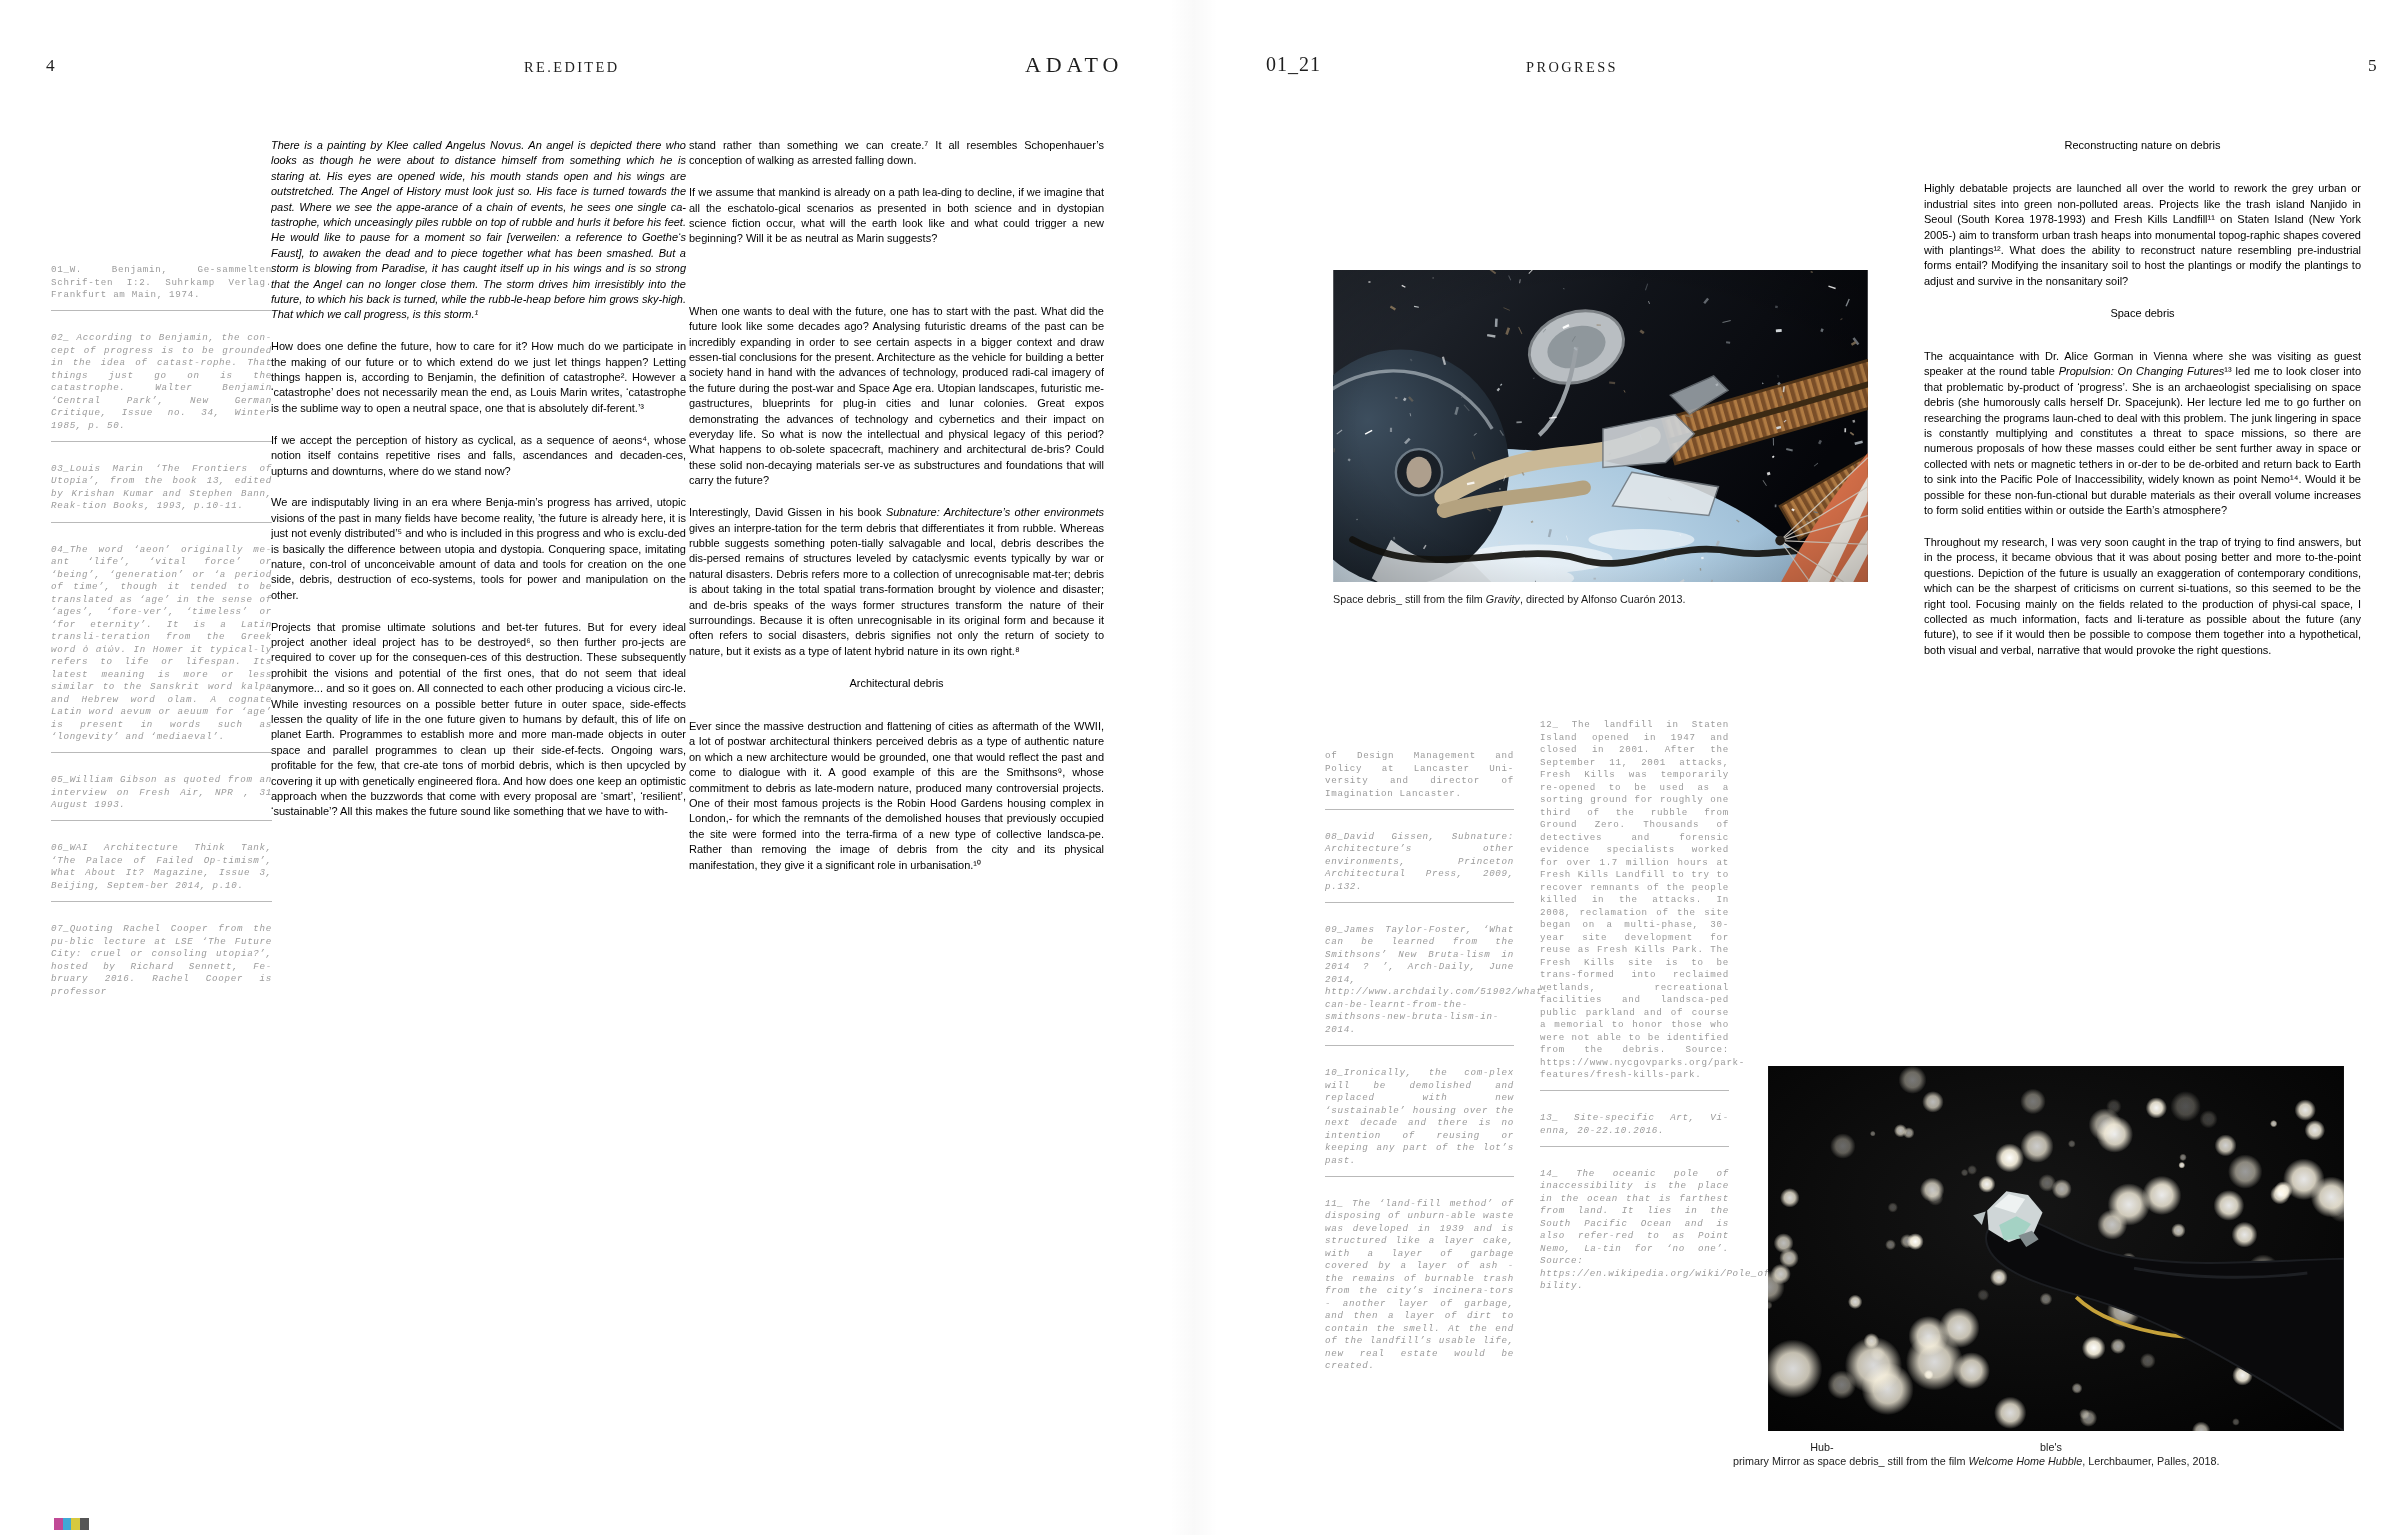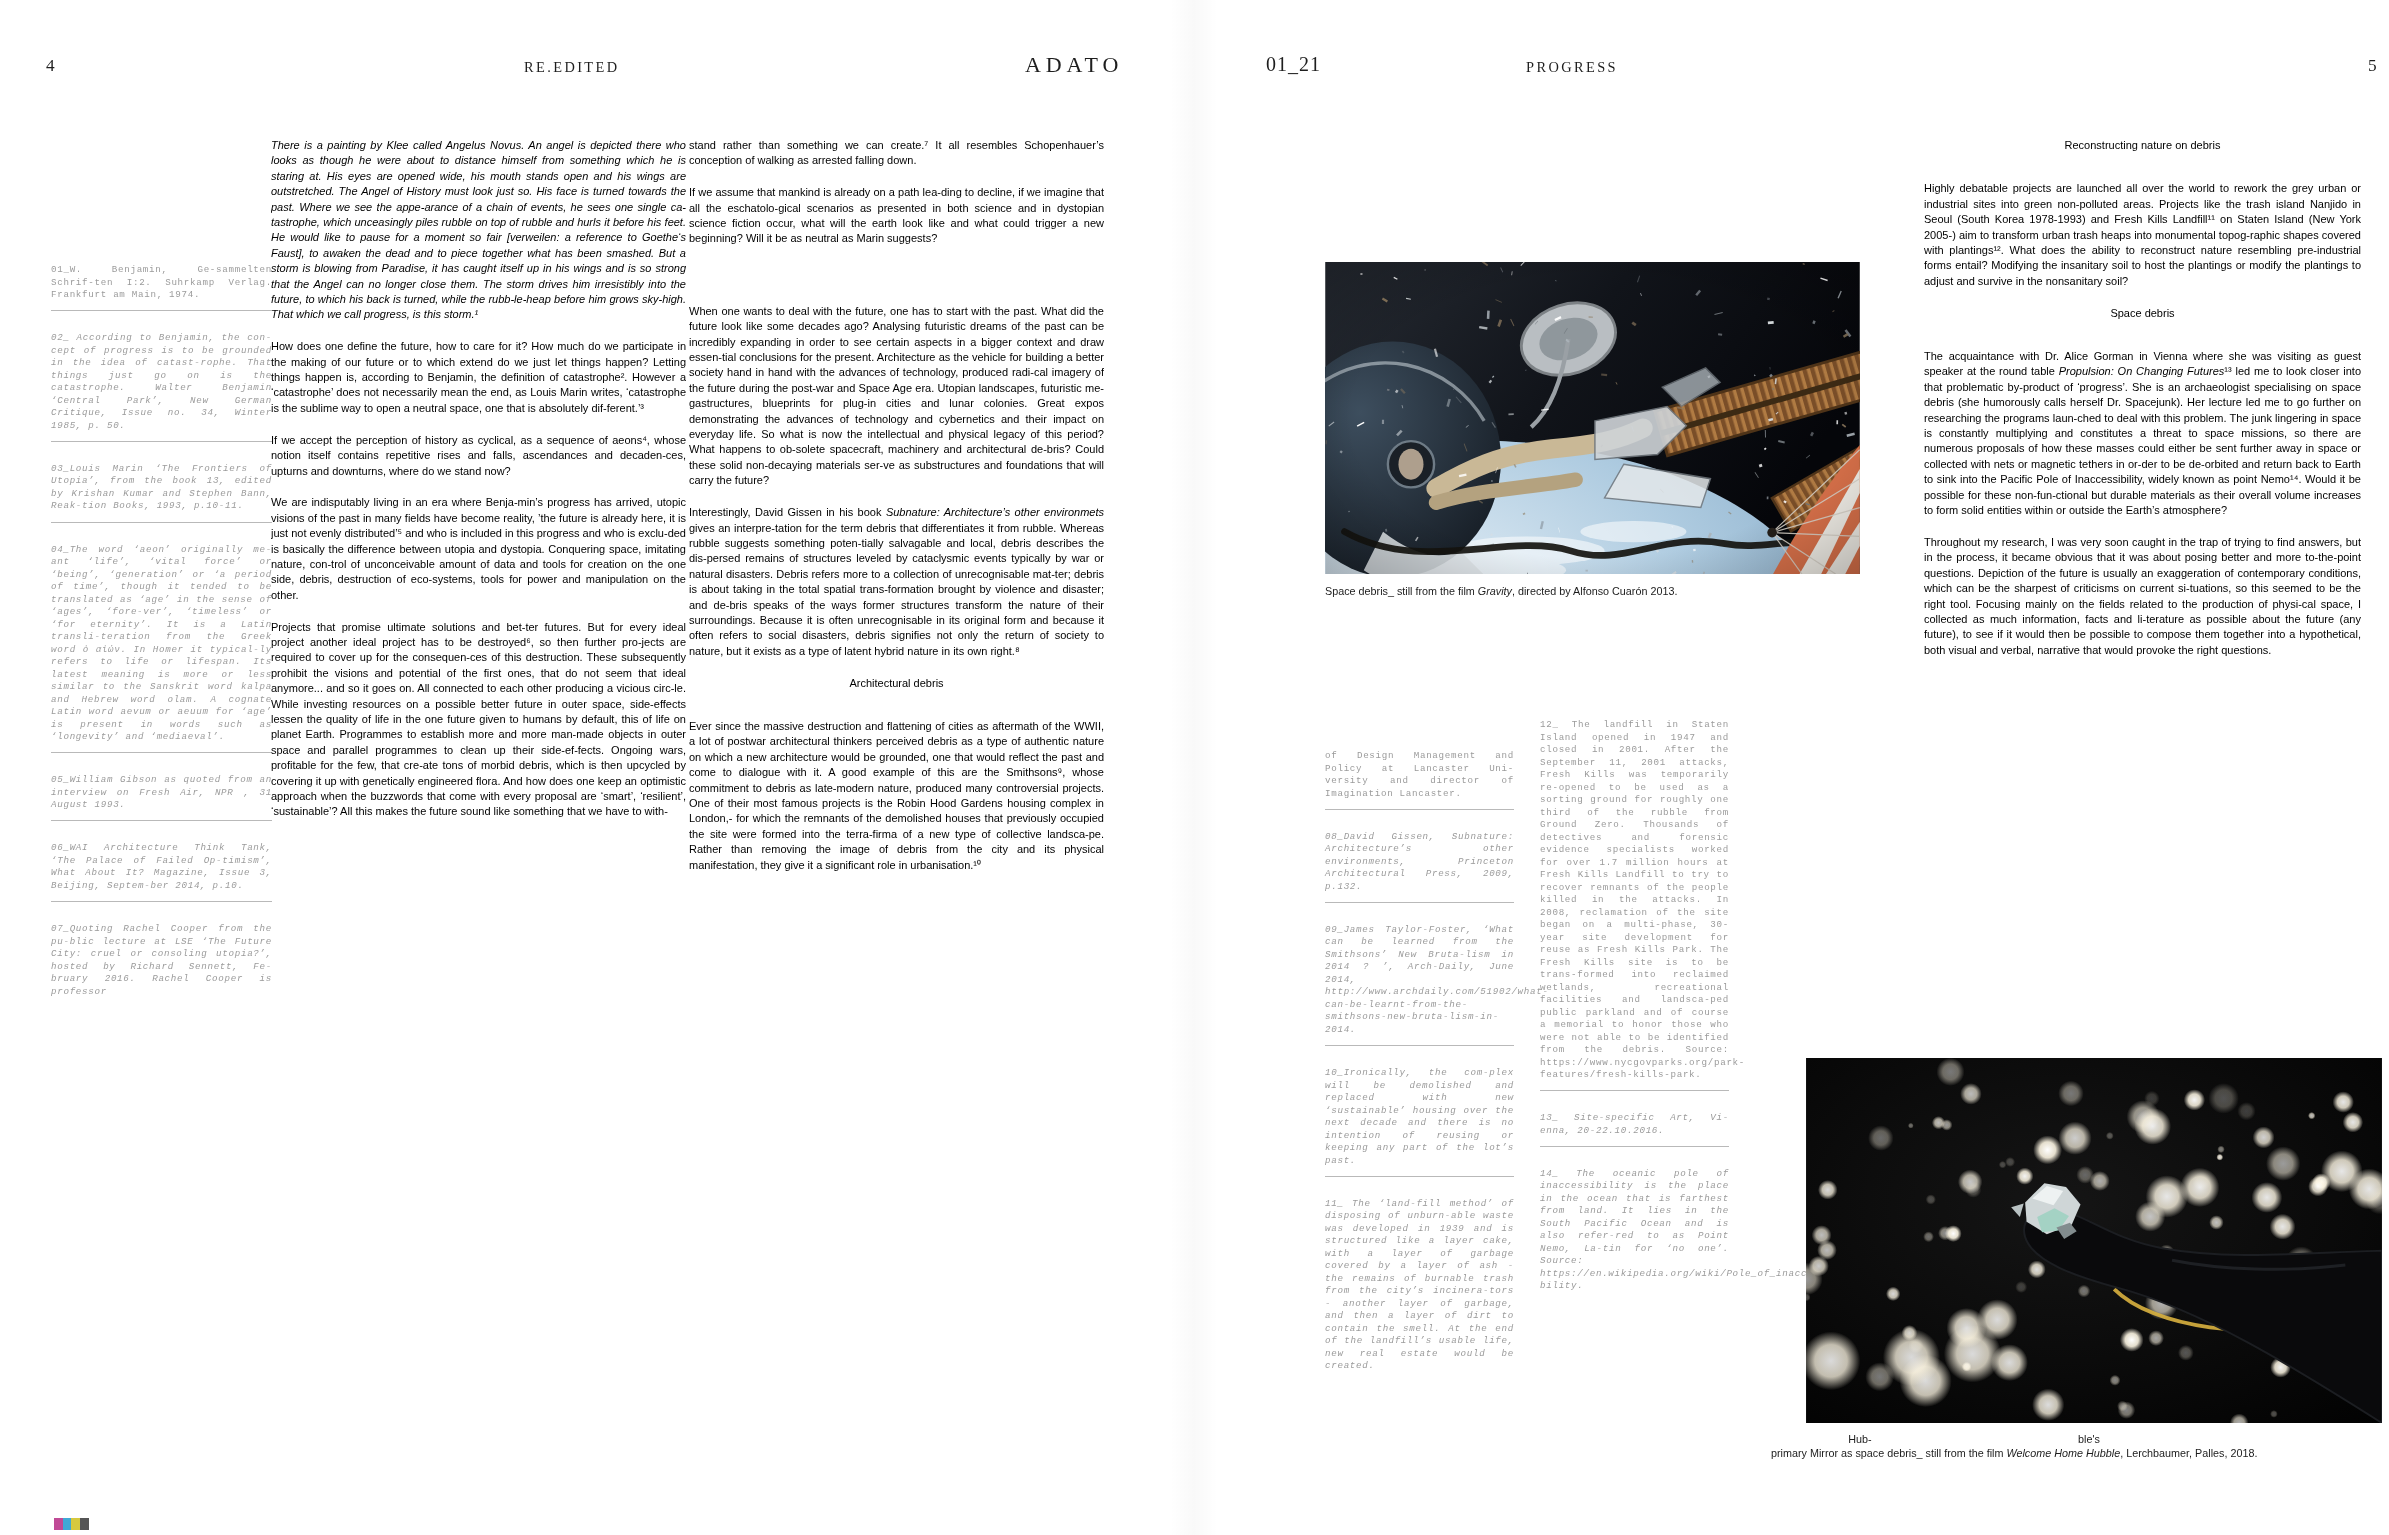--- a/index.html
+++ b/index.html
@@ -21,21 +21,21 @@
   .col p.h{text-align:center;margin:13.5px 0 28px 0;}
   .col p.gap-lg{margin-bottom:57px;}
   .col i{font-style:italic;}
   
   .fncol{position:absolute;font-family:"Liberation Mono","DejaVu Sans Mono",monospace;
          color:#9b9b9b;font-size:9.2px;line-height:12.5px;letter-spacing:0.7px;text-align:justify;}
   .fncol .fn{margin:0;padding:0 0 8.7px 0;}
   .fncol .fn + .fn{border-top:1px solid #b9b9b9;padding-top:21px;font-style:italic;}
   .fncol p{margin:0;}
   
-  figure{position:absolute;margin:0;padding:0;}
+  figure{position:absolute;margin:8px;padding:0;}
   figure svg{display:block;}
   .cap{position:absolute;left:0;font-size:11.6px;line-height:14.4px;color:#1c1c1c;white-space:nowrap;
        transform:scaleX(.93);transform-origin:0 0;}
   .cap i{font-style:italic;}
   .cap .l1a{display:inline-block;margin-left:83px;}
   .cap .l1b{display:inline-block;margin-left:222px;}
   .cap .line{display:block;}
   
   .regstrip{position:absolute;left:54px;top:1518px;display:flex;}
   .regstrip span{width:8.7px;height:11.6px;display:block;}
@@ -327,21 +327,21 @@
   </aside>
 
   <section class="col" style="left:1924px;top:138px;width:437px;height:915px;">
     <p class="h" style="margin-top:0;">Reconstructing nature on debris</p>
     <p>Highly debatable projects are launched all over the world to rework the grey urban or industrial sites into green non-polluted areas. Projects like the trash island Nanjido in Seoul (South Korea 1978-1993) and Fresh Kills Landfill¹¹ on Staten Island (New York 2005-) aim to transform urban trash heaps into monumental topog-raphic shapes covered with plantings¹². What does the ability to reconstruct nature resembling pre-industrial forms entail? Modifying the insanitary soil to host the plantings or modify the plantings to adjust and survive in the nonsanitary soil?</p>
     <p class="h">Space debris</p>
     <p><span>The acquaintance with Dr. Alice Gorman in Vienna where she was visiting as guest speaker at the round table </span><i>Propulsion: On Changing Futures</i><span>¹³ led me to look closer into that problematic by-product of ‘progress’. She is an archaeologist specialising on space debris (she humorously calls herself Dr. Spacejunk). Her lecture led me to go further on researching the programs laun-ched to deal with this problem. The junk lingering in space is constantly multiplying and constitutes a threat to space missions, so there are numerous proposals of how these masses could either be sent further away in space or collected with nets or magnetic tethers in or-der to be de-orbited and return back to Earth to sink into the Pacific Pole of Inaccessibility, widely known as point Nemo¹⁴. Would it be possible for these non-fun-ctional but durable materials as their overall volume increases to form solid entities within or outside the Earth’s atmosphere?</span></p>
     <p>Throughout my research, I was very soon caught in the trap of trying to find answers, but in the process, it became obvious that it was about posing better and more to-the-point questions.  Depiction of the future is usually an exaggeration of contemporary conditions, which can be the sharpest of criticisms on current si-tuations, so this seemed to be the right tool. Focusing mainly on the fields related to the production of physi-cal space, I collected as much information, facts and li-terature as possible about the future (any future), to see if it would then be possible to compose them together into a hypothetical, both visual and verbal, narrative that would provoke the right questions.</p>
   </section>
 
-  <figure style="left:1806px;top:1058px;width:576px;height:410px;">
+  <figure style="left:1760px;top:1058px;width:576px;height:410px;">
     <svg width="576" height="365" viewBox="0 0 1196 758">
       <defs>
         <radialGradient id="gDot" cx="0.5" cy="0.5" r="0.5">
           <stop offset="0" stop-color="#ffffff"></stop>
             <stop offset="0.55" stop-color="#fdf6e3" stop-opacity="0.9"></stop>
             <stop offset="1" stop-color="#fdf6e3" stop-opacity="0"></stop>
         </radialGradient>
         <radialGradient id="gBlack" cx="0.45" cy="0.4" r="0.9">
           <stop offset="0" stop-color="#151515"></stop>
             <stop offset="1" stop-color="#000000"></stop>

